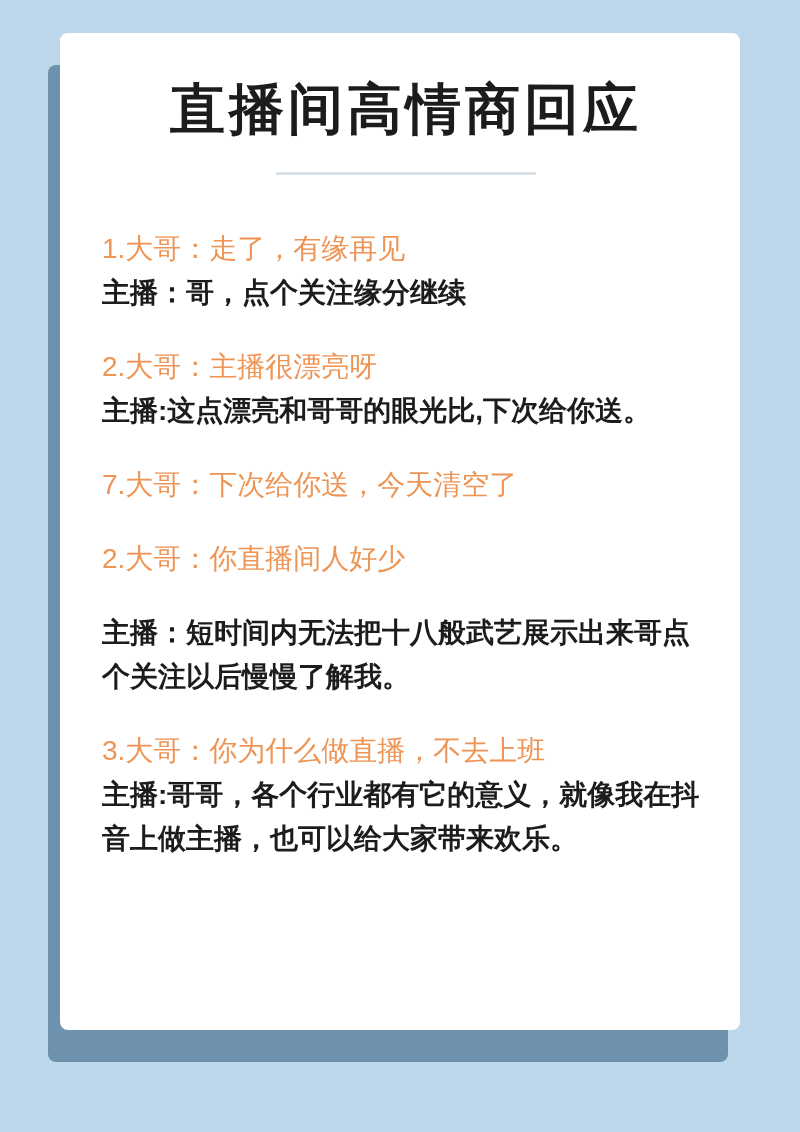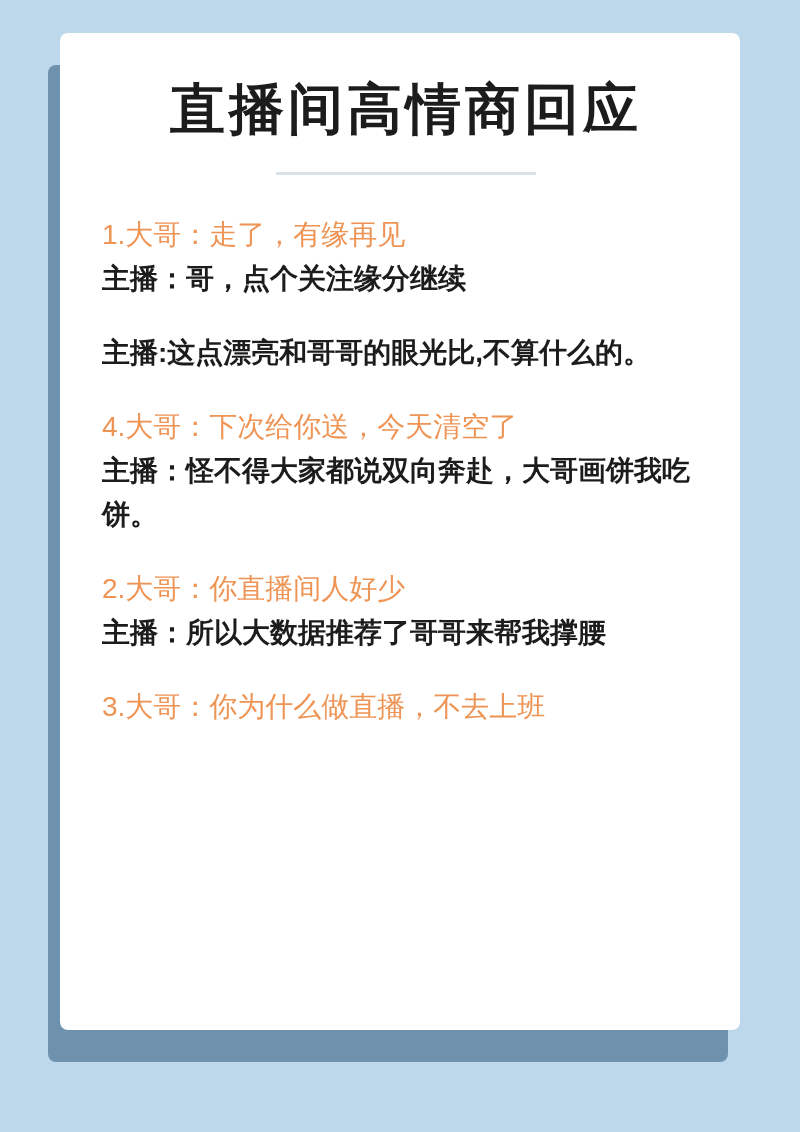--- a/index.html
+++ b/index.html
@@ -36,21 +36,21 @@
     letter-spacing: 4px;
     color: var(--ink, #111111);
   }
   .divider {
     width: 260px;
     height: 3px;
     margin: 28px auto 0 auto;
     background: #D8E1E8;
   }
   .items {
-    margin-top: 38px;
+    margin-top: 52px;
   }
   .item {
     margin-bottom: 30px;
     font-size: 28px;
     line-height: 44px;
   }
   .q {
     color: var(--accent, #EE9455);
     font-weight: 500;
   }
@@ -66,34 +66,35 @@
   <div class="card">
     <h1 class="title">直播间高情商回应</h1>
     <div class="divider"></div>
     <div class="items">
   <div class="item">
     <div class="q">1.大哥：走了，有缘再见</div>
     <div class="a">主播：哥，点个关注缘分继续</div>
   </div>
 
   <div class="item">
-    <div class="a">主播:这点漂亮和哥哥的眼光比,不算什么的。</div>
+    <div class="q">2.大哥：主播很漂亮呀</div>
+    <div class="a">主播:这点漂亮和哥哥的眼光比,下次给你送。</div>
   </div>
 
   <div class="item">
-    <div class="q">4.大哥：下次给你送，今天清空了</div>
-    <div class="a">主播：怪不得大家都说双向奔赴，大哥画饼我吃饼。</div>
+    <div class="q">7.大哥：下次给你送，今天清空了</div>
   </div>
 
   <div class="item">
     <div class="q">2.大哥：你直播间人好少</div>
-    <div class="a">主播：所以大数据推荐了哥哥来帮我撑腰</div>
   </div>
 
   <div class="item">
+    <div class="a">主播：短时间内无法把十八般武艺展示出来哥点个关注以后慢慢了解我。</div>
   </div>
 
   <div class="item">
     <div class="q">3.大哥：你为什么做直播，不去上班</div>
+    <div class="a">主播:哥哥，各个行业都有它的意义，就像我在抖音上做主播，也可以给大家带来欢乐。</div>
   </div>
 </div>
   </div>
 </div>
 
 </body></html>

